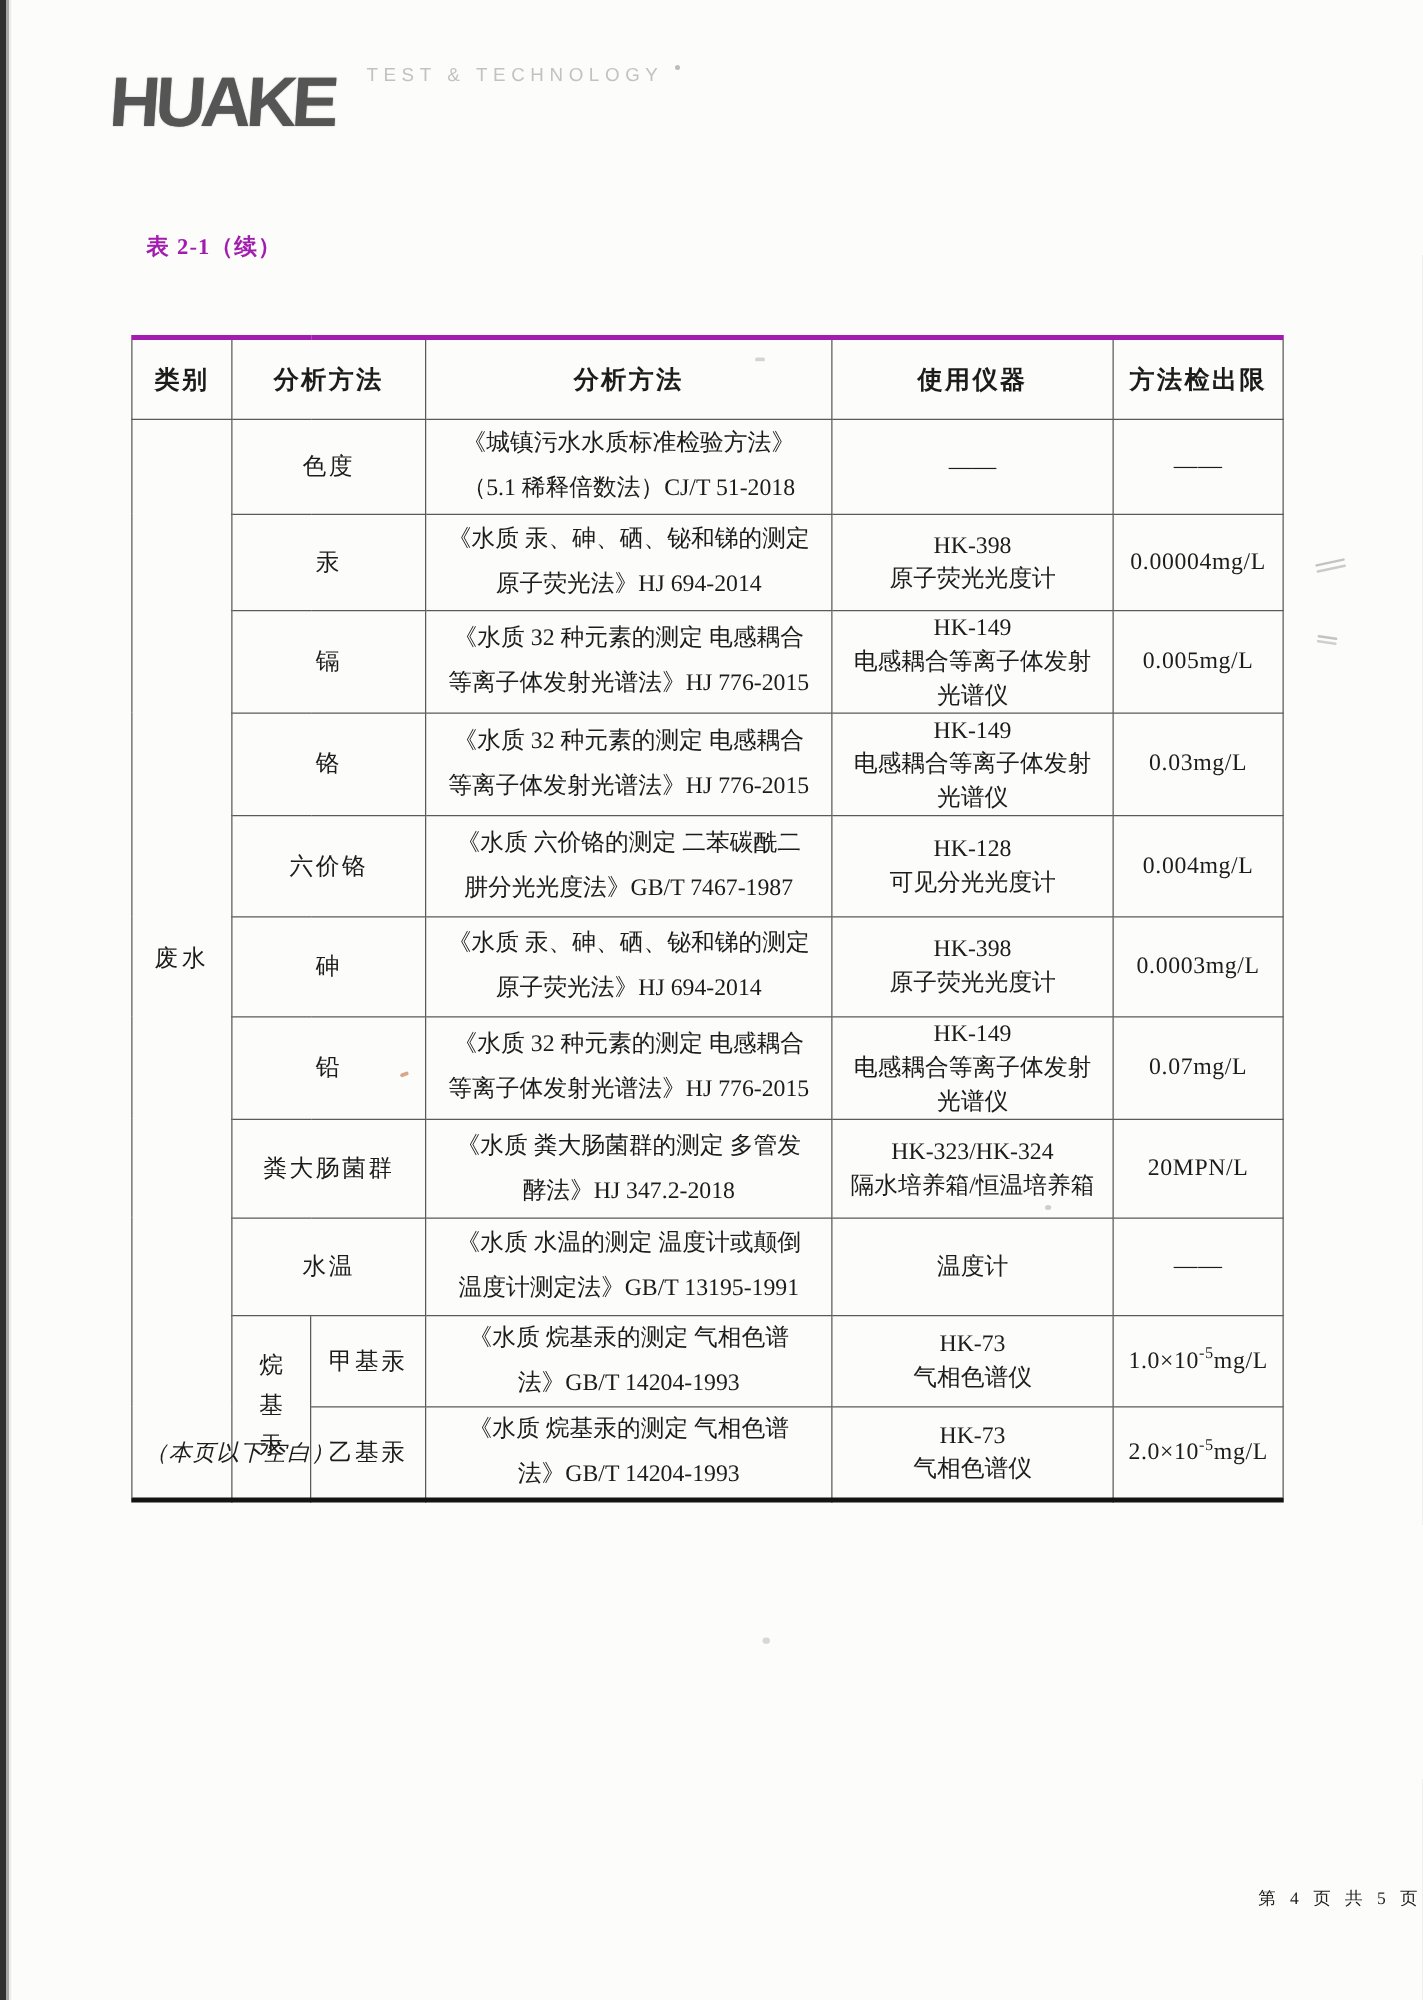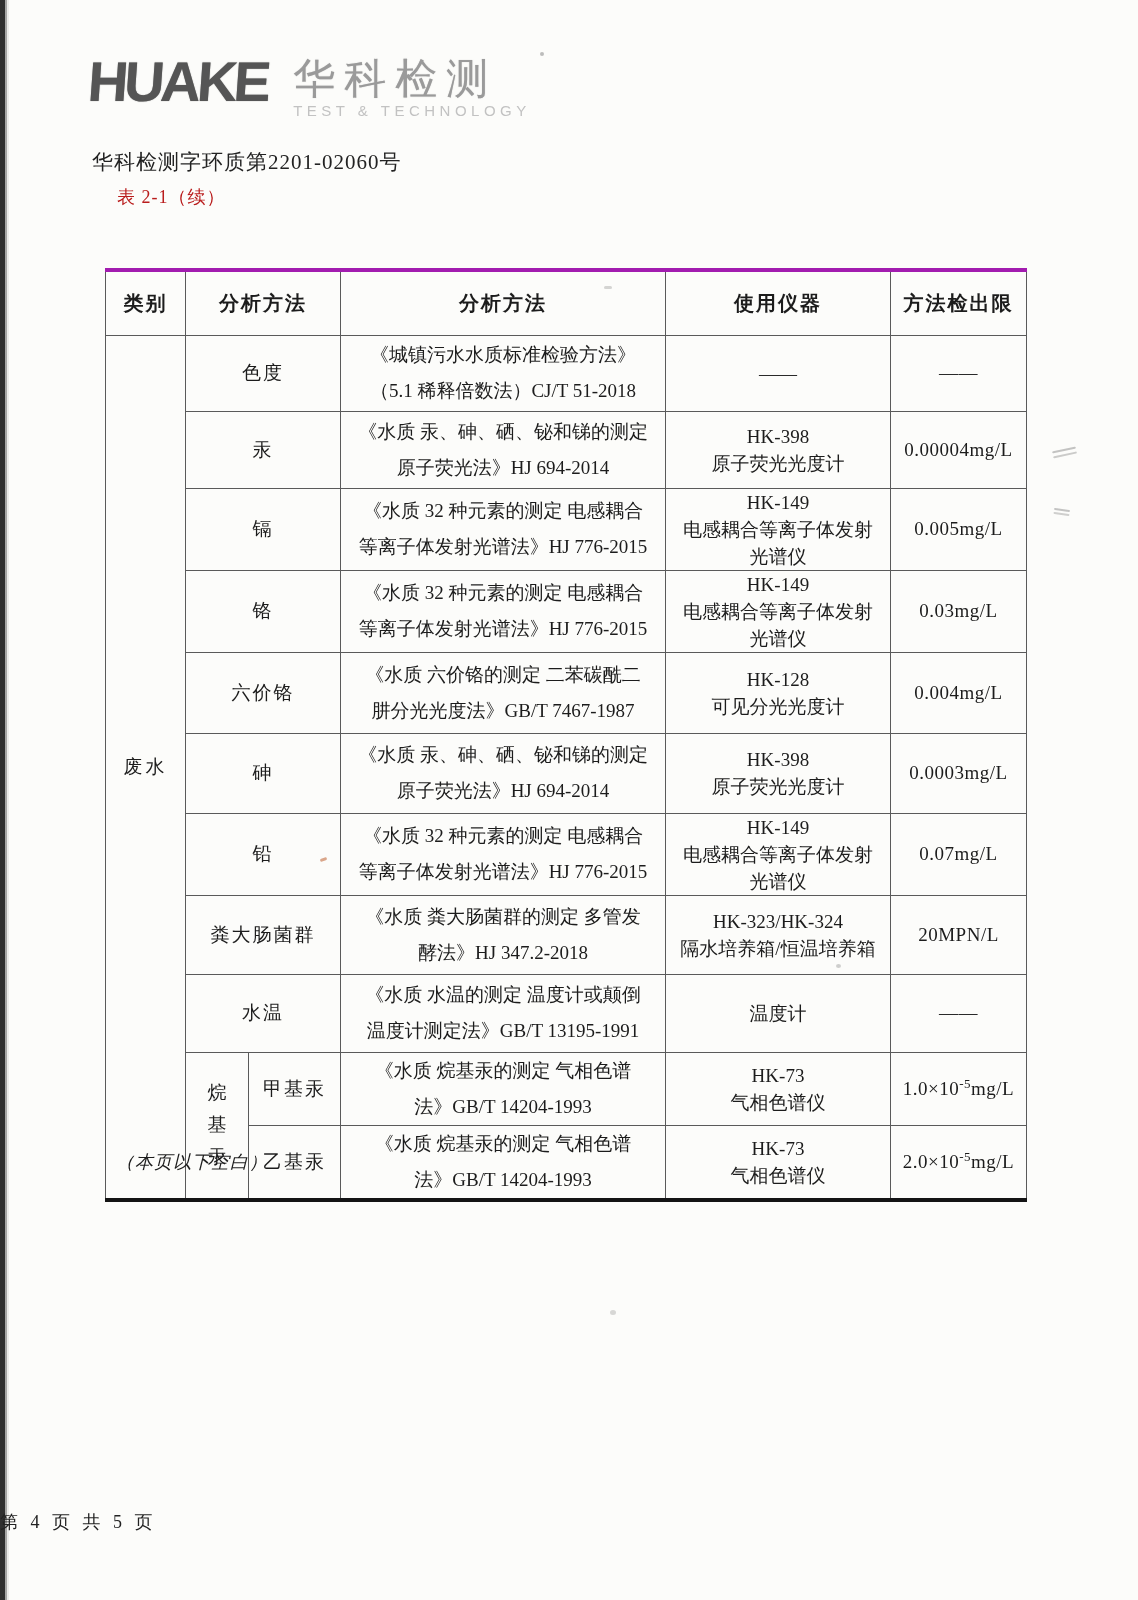--- a/index.html
+++ b/index.html
@@ -40,21 +40,21 @@
     position:absolute;left:90px;top:112px;
     font-family:"Liberation Sans","DejaVu Sans",sans-serif;
     font-weight:bold;font-size:27px;color:#454545;letter-spacing:6px;
   }
   .report-no{
     position:absolute;left:92px;top:148px;
     font-size:21px;color:#222;letter-spacing:1px;
   }
   .table-title{
     position:absolute;left:117px;top:185px;
-    font-size:18px;font-weight:normal;letter-spacing:1px;color:#b91c1c;text-align:right;
+    font-size:18px;font-weight:bold;letter-spacing:1px;color:#a21caf;text-align:right;
   }
   
   .tbl-wrap{position:absolute;left:105px;top:222px;width:921px;}
   table.main{
     border-collapse:collapse;table-layout:fixed;width:921px;
     border-top:4px solid #a21caf;
     border-bottom:4px solid #141414;
     margin-top:46px;
   }
   table.main td{
@@ -73,46 +73,44 @@
   td.limit{letter-spacing:0.5px;}
   td.groupcell span.vert{display:inline-block;width:1.1em;line-height:32px;letter-spacing:0;}
   .sup{vertical-align:super;font-size:13px;line-height:0;}
   
   .blank-note{
     position:absolute;left:116px;top:1150px;
     font-size:18px;letter-spacing:1px;color:#1c1c1c;font-style:italic;
   }
   .page-footer{
     position:absolute;left:0;top:1510px;width:1138px;
-    text-align:left;font-size:18px;letter-spacing:4px;color:#222;
+    text-align:right;font-size:14px;letter-spacing:4px;color:#222;
   }
   
   .art{position:absolute;background:rgba(90,90,90,.35);border-radius:2px;}
   .a1{left:1052px;top:449px;width:24px;height:2px;transform:rotate(-12deg);box-shadow:0 5px 0 rgba(90,90,90,.3);}
   .a2{left:1054px;top:509px;width:16px;height:2px;transform:rotate(8deg);box-shadow:0 4px 0 rgba(90,90,90,.28);}
   .a3{left:540px;top:52px;width:4px;height:4px;border-radius:50%;background:rgba(110,110,110,.45);}
   .a4{left:604px;top:286px;width:8px;height:3px;background:rgba(120,120,120,.3);}
   .a5{left:836px;top:964px;width:5px;height:4px;border-radius:50%;background:rgba(120,120,120,.35);}
   .a6{left:610px;top:1310px;width:6px;height:5px;border-radius:50%;background:rgba(130,130,130,.3);}
   .a7{left:320px;top:858px;width:7px;height:3px;background:rgba(190,95,45,.55);transform:rotate(-20deg);border-radius:2px;}
 </style>
 </head>
 <body>
 
 <div class="page">
   <div class="scan-edge"></div>
 
   <div class="brand-row">
     <span class="brand-en">HUAKE</span>
     <span class="brand-cn-wrap">
-      <div class="brand-cn">华科检测</div>
       <div class="brand-tag">TEST &amp; TECHNOLOGY</div>
     </span>
   </div>
-  <div class="report-no">华科检测字环质第2201-02060号</div>
   <div class="table-title">表 2-1（续）</div>
 
   <div class="tbl-wrap">
     <table class="main">
       <colgroup>
         <col style="width:80px">
           <col style="width:63px">
           <col style="width:92px">
         <col style="width:325px">
           <col style="width:225px">

